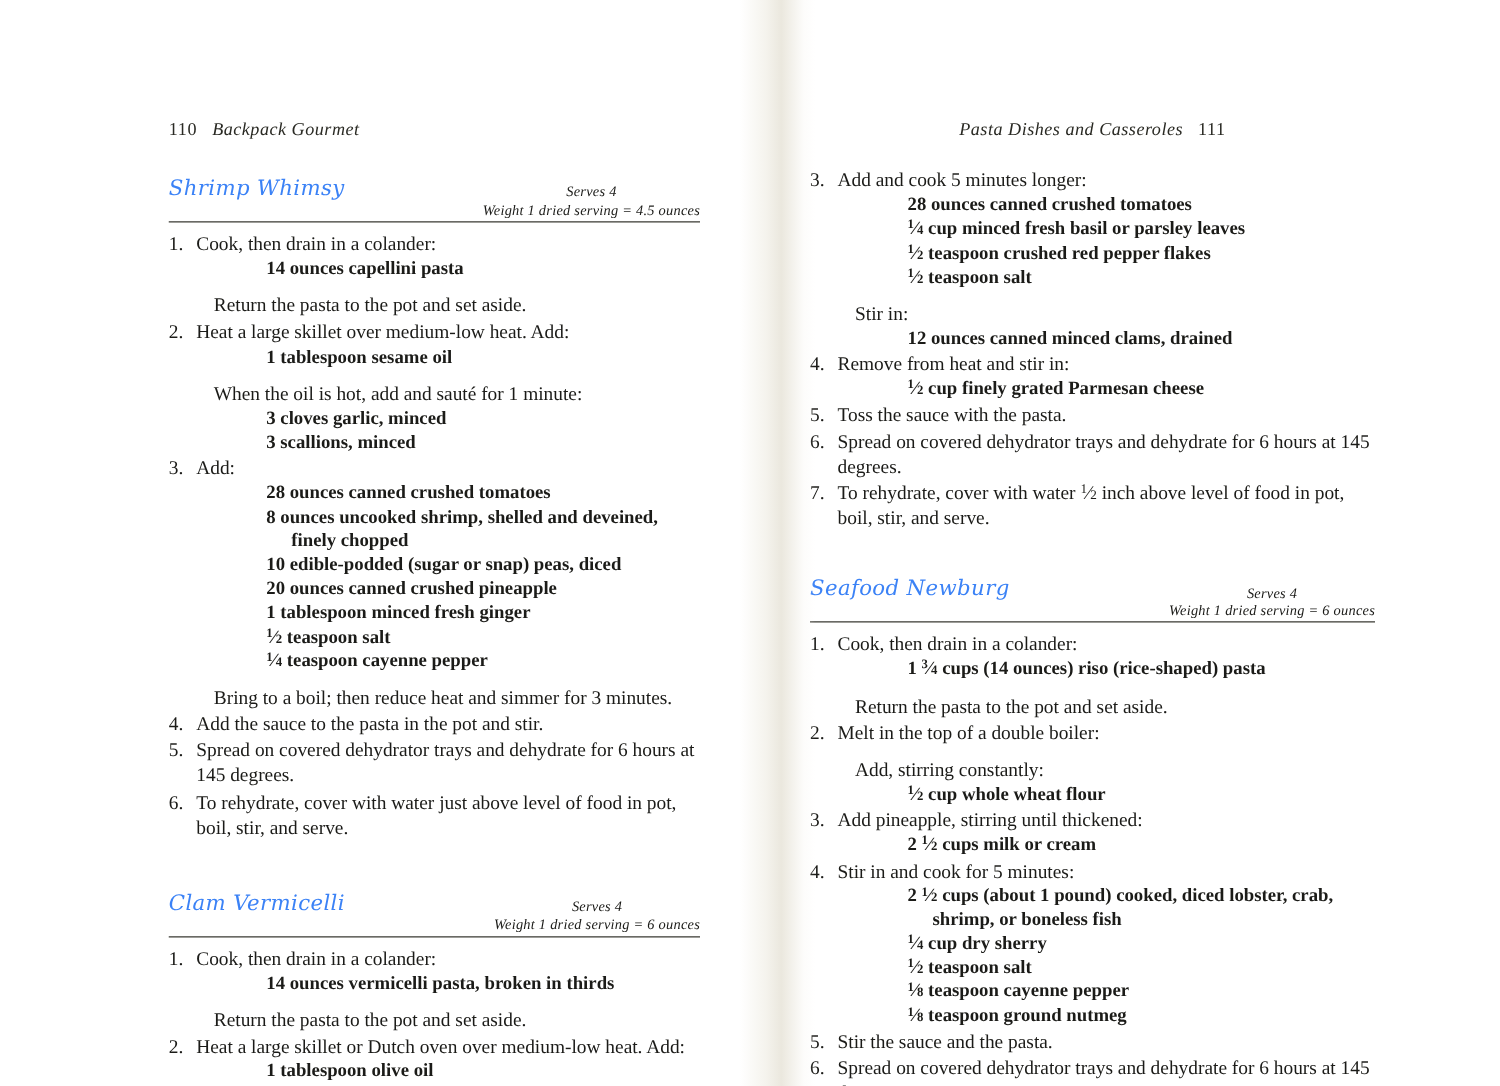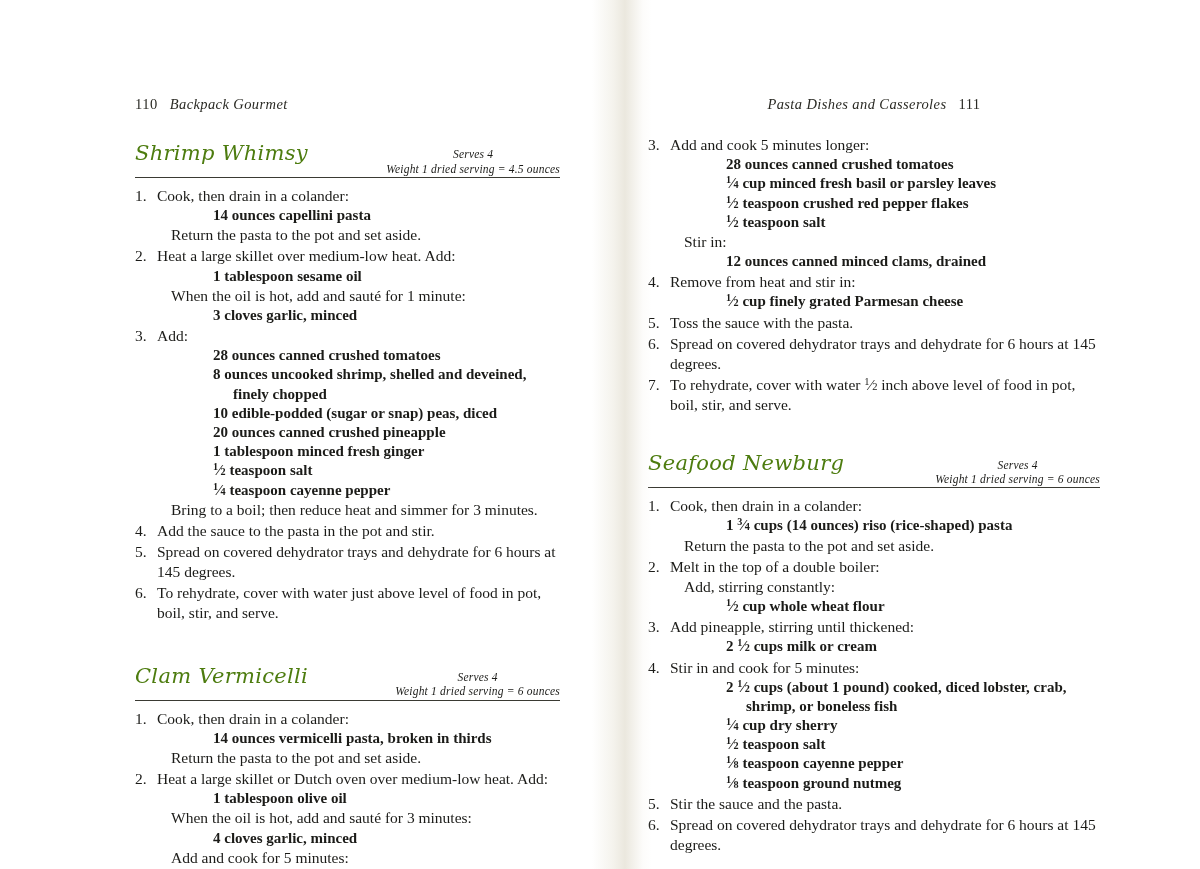--- a/index.html
+++ b/index.html
@@ -67,23 +67,23 @@
 
   .recipe-head {
     position: relative;
     border-bottom: 1px solid #3a3a33;
     padding-bottom: 2px;
     min-height: 40px;
   }
   .recipe-title {
     font-family: "DejaVu Serif", serif;
     font-style: italic;
-    font-size: 21px;
+    font-size: 17px;
     letter-spacing: 0.3px;
-    color: #4d7c0f;
+    color: #3b82f6;
     display: inline-block;
     padding-top: 6px;
   }
   .recipe-meta {
     position: absolute;
     right: 0;
     bottom: 1px;
     text-align: center;
     font-style: italic;
     line-height: 1.25;
@@ -124,20 +124,21 @@
     font-family: "Liberation Serif", serif;
     font-size: 15px;
     margin-left: 56px;
     line-height: 1.28;
     text-indent: 0;
   }
   .ingredient.hang { padding-left: 20px; text-indent: -20px; }
   .subline {
     display: block;
     margin-left: 14px;
+    margin-top: 10px;
   }
   sup, sub { font-size: 0.68em; line-height: 0; }
   .frac sup { vertical-align: 0.45em; }
   .frac sub { vertical-align: 0; }
   .frac { letter-spacing: 0; }
 </style>
 </head>
 <body>
 
 <div class="spread">
@@ -162,20 +163,21 @@
           <span class="step-text">Cook, then drain in a colander:</span>
           <span class="ingredient">14 ounces capellini pasta</span>
           <span class="subline">Return the pasta to the pot and set aside.</span>
         </li>
         <li>
           <span class="num">2.</span>
           <span class="step-text">Heat a large skillet over medium-low heat. Add:</span>
           <span class="ingredient">1 tablespoon sesame oil</span>
           <span class="subline">When the oil is hot, add and sauté for 1 minute:</span>
           <span class="ingredient">3 cloves garlic, minced</span>
+          <span class="ingredient">3 scallions, minced</span>
         </li>
         <li>
           <span class="num">3.</span>
           <span class="step-text">Add:</span>
           <span class="ingredient">28 ounces canned crushed tomatoes</span>
           <span class="ingredient hang">8 ounces uncooked shrimp, shelled and deveined, finely chopped</span>
           <span class="ingredient">10 edible-podded (sugar or snap) peas, diced</span>
           <span class="ingredient">20 ounces canned crushed pineapple</span>
           <span class="ingredient">1 tablespoon minced fresh ginger</span>
           <span class="ingredient"><span class="frac"><sup>1</sup>⁄<sub>2</sub></span> teaspoon salt</span>

